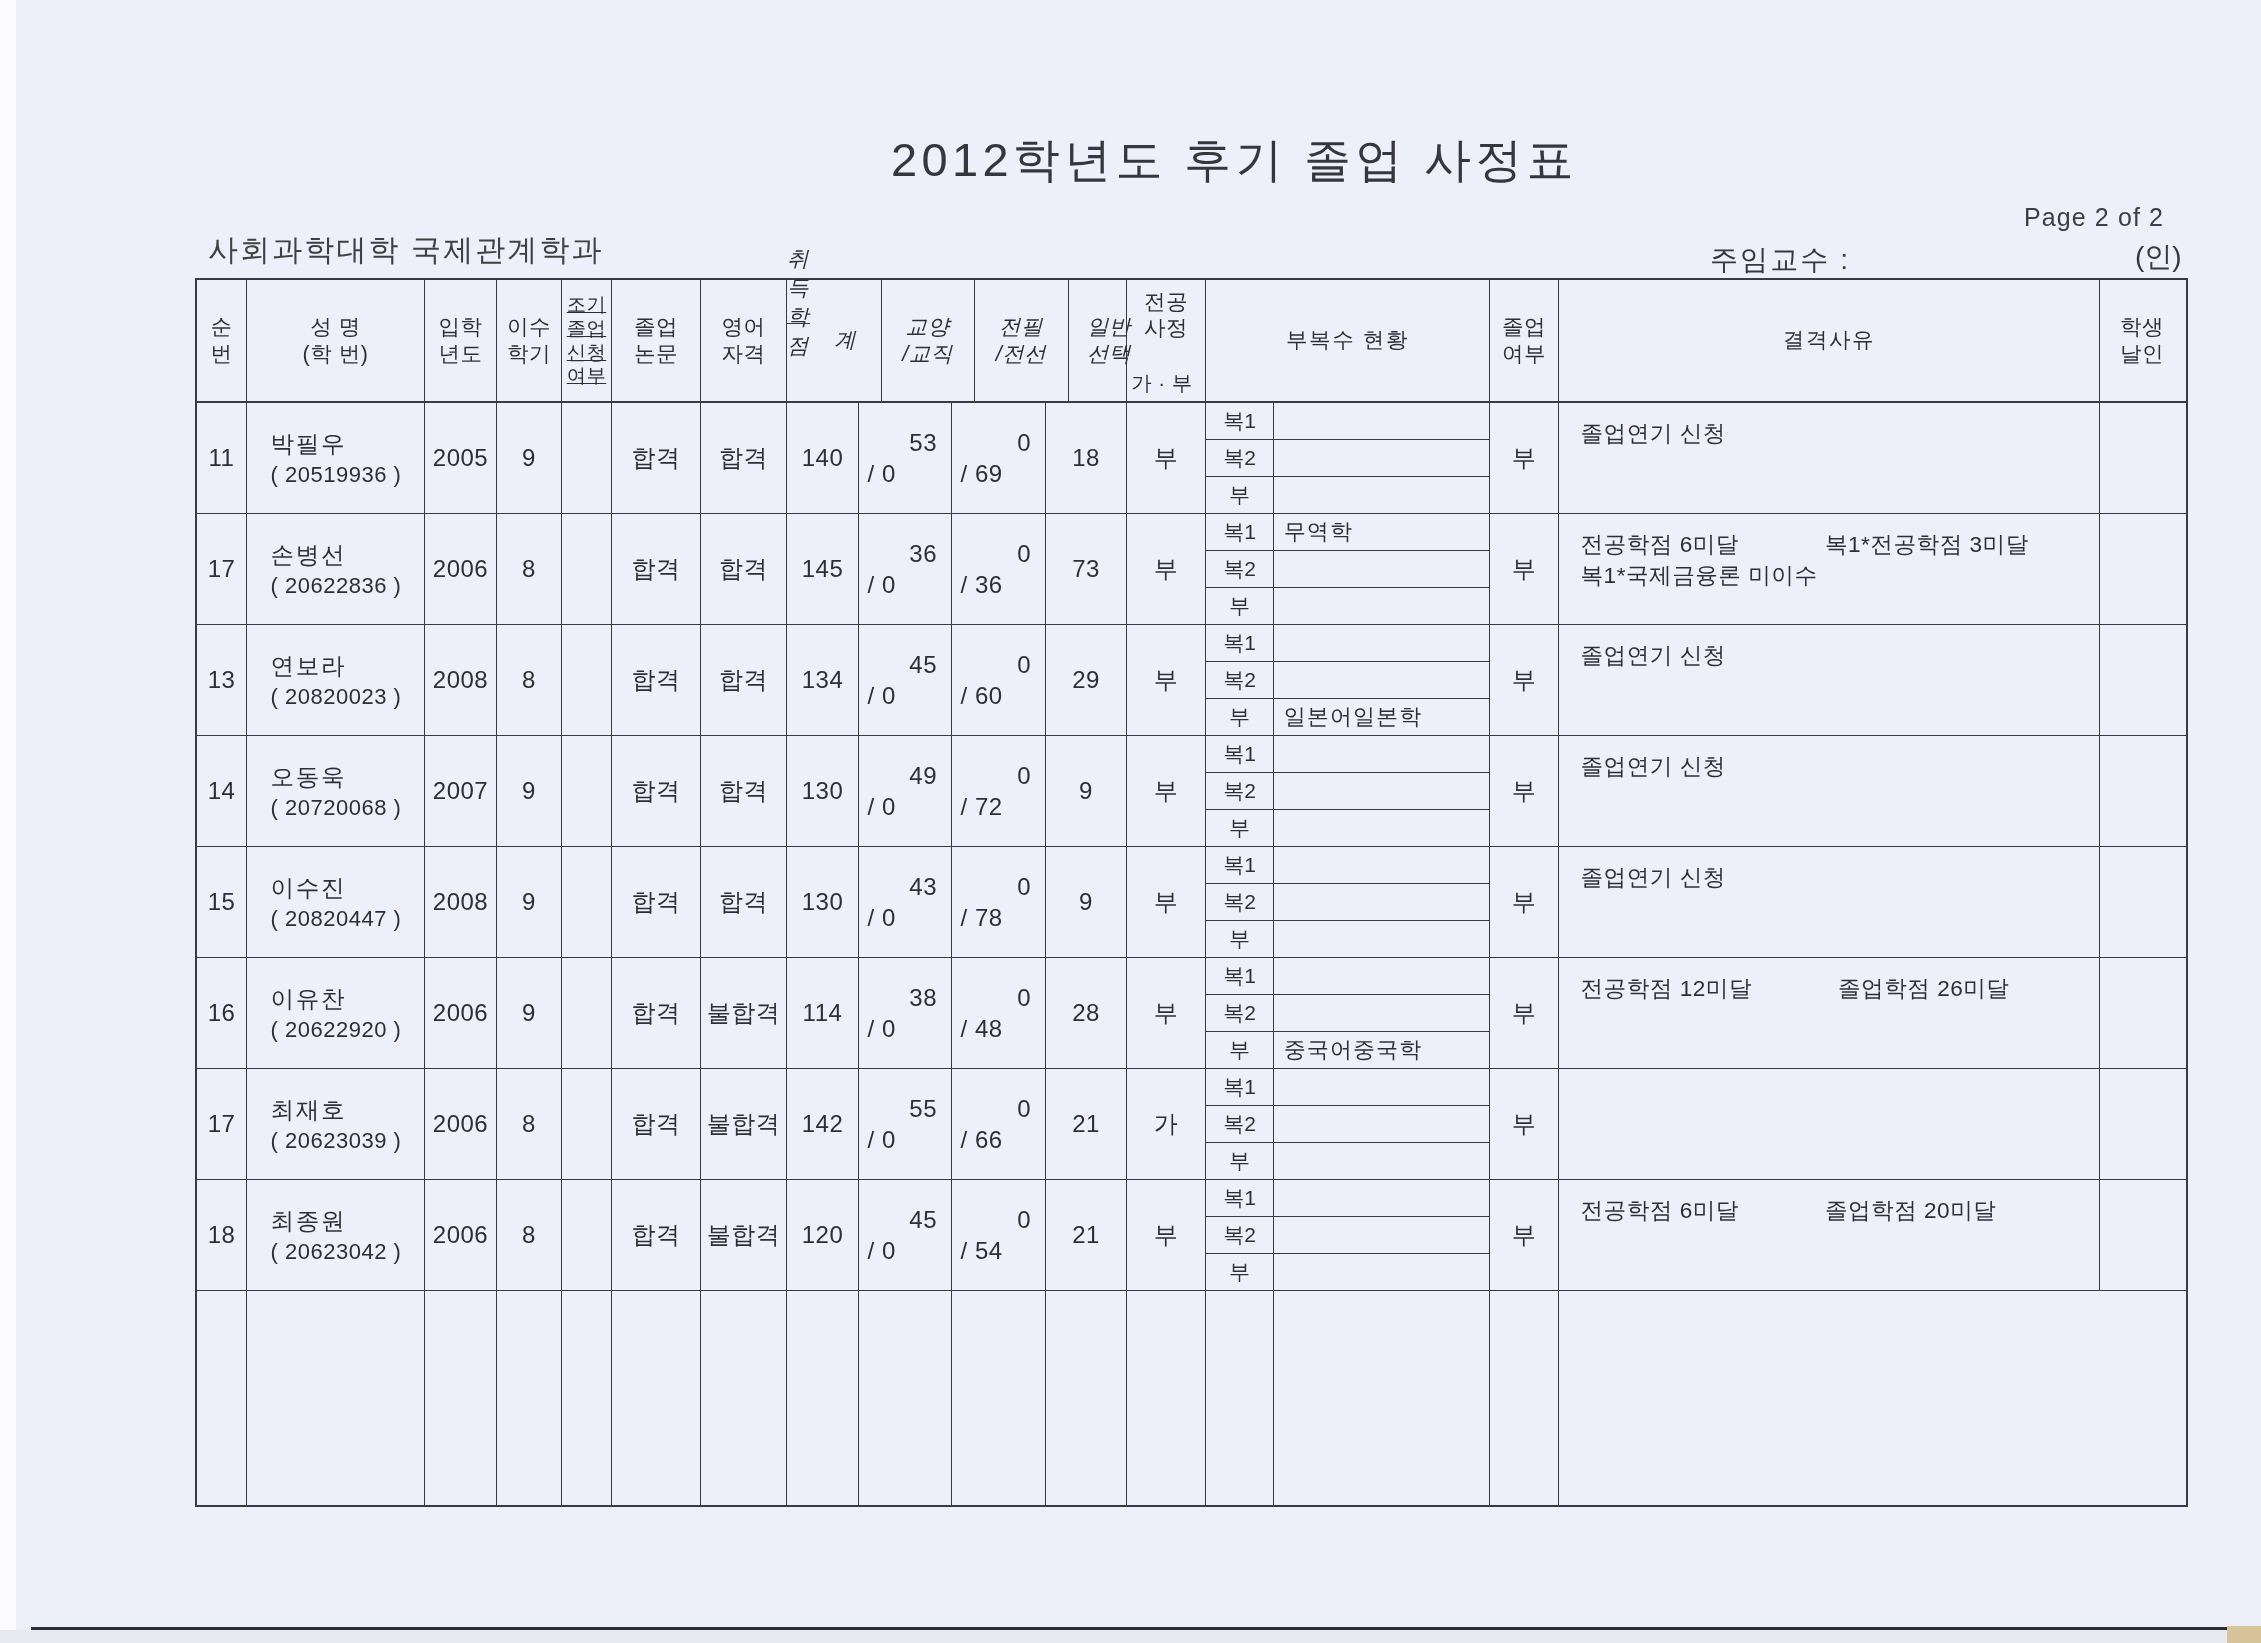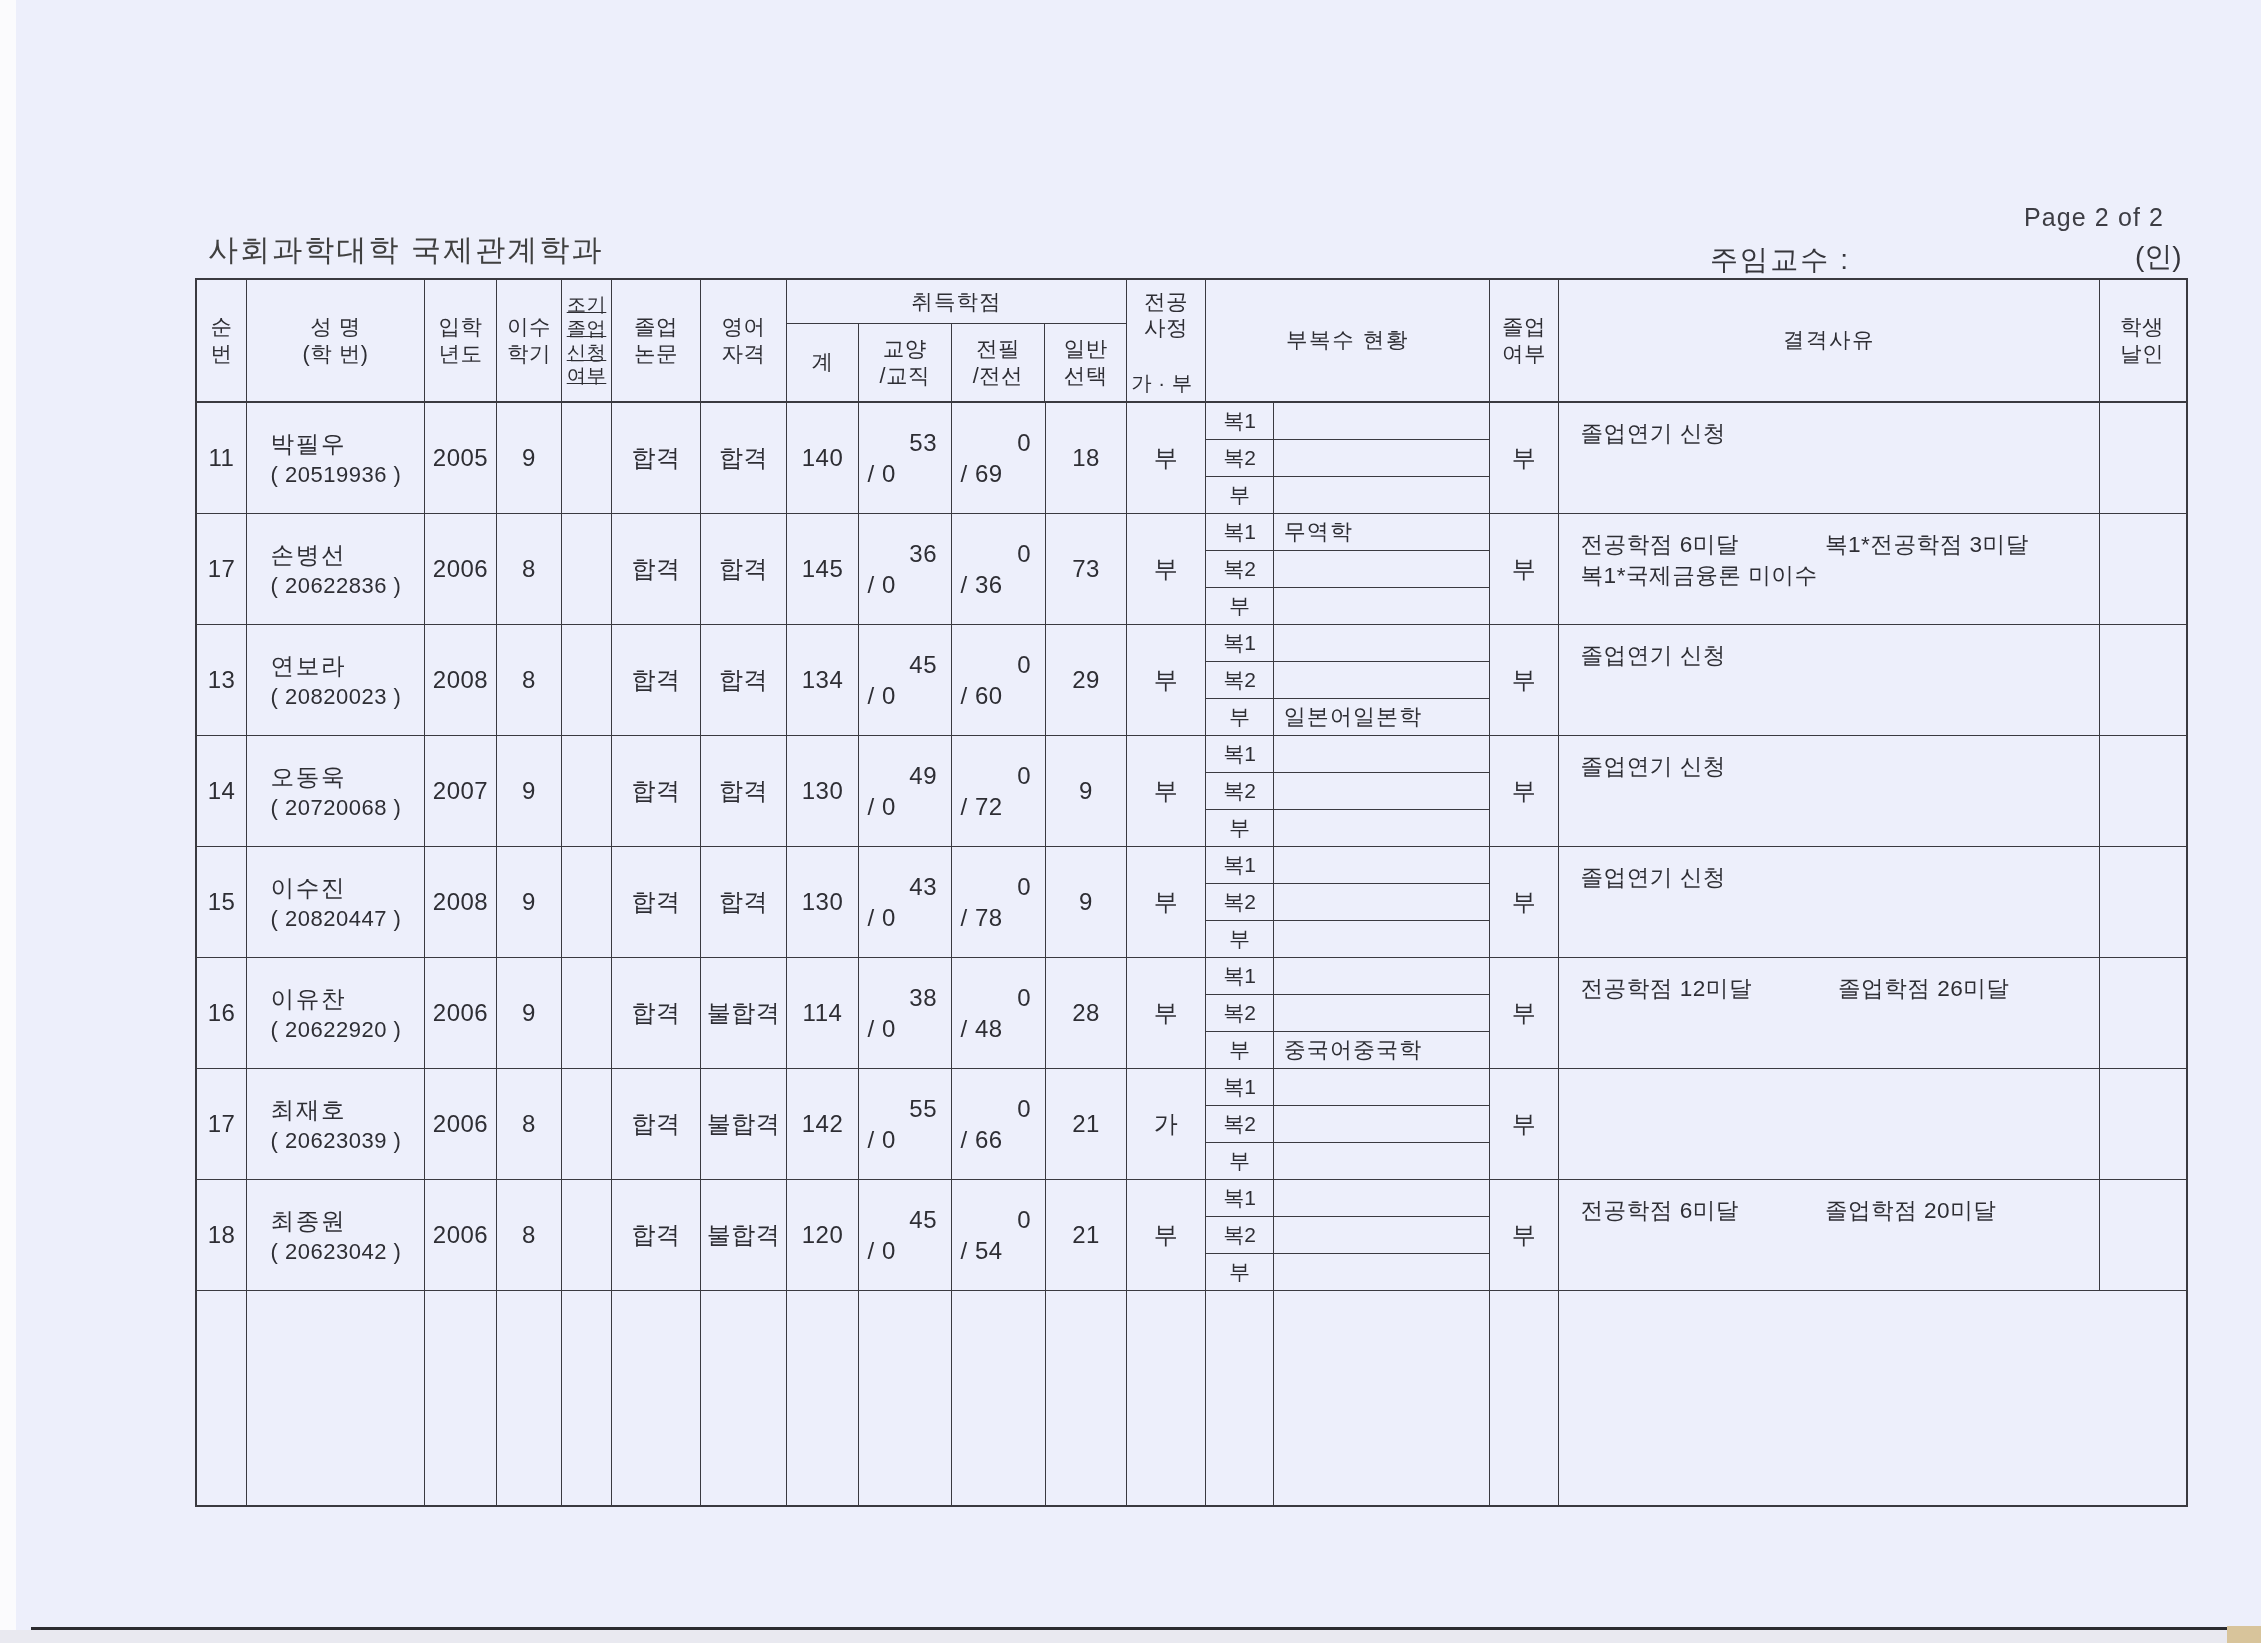--- a/index.html
+++ b/index.html
@@ -44,21 +44,21 @@
   .cw-credits{width:340px}.cw-submaj{width:284px}
 
   .thead{height:121px;display:flex;border-bottom:2.1px solid var(--line);flex:none;}
   .hc{
     border-right:1.1px solid var(--line);box-sizing:border-box;
     display:flex;flex-direction:column;align-items:center;justify-content:center;
     font-size:21.5px;line-height:1.22;text-align:center;white-space:pre-line;
     letter-spacing:0.5px;
   }
   .hc.last{border-right:none;}
-  .hgroup{border-right:1.1px solid var(--line);box-sizing:border-box;display:flex;flex-direction:column;}
+  .hgroup{border-right:1.1px solid var(--line);box-sizing:border-box;display:flex;flex-direction:row;font-style:italic;}
   .hg-top{height:43px;display:flex;align-items:center;justify-content:center;
     border-bottom:1.1px solid var(--line);font-size:21.5px;letter-spacing:1.1px;}
   .hg-bottom{flex:1;display:flex;}
   .hg-bottom .hc:last-child{border-right:none;}
   .assess{justify-content:space-between;padding:8.6px 0 5.4px 0;}
   .assess-sub{align-self:flex-start;padding-left:4.3px;font-size:20.4px;white-space:nowrap;}
 
   .tbody{display:flex;flex-direction:column;flex:none;}
   .trow{height:111px;display:flex;border-bottom:1.6px solid var(--line);box-sizing:border-box;flex:none;}
   .c{
@@ -88,20 +88,21 @@
   .lastrow{flex:1;display:flex;box-sizing:border-box;}
   .lastrow .c{align-items:flex-start;}
   .fillercell{justify-content:flex-start;padding:19.3px 0 0 21.5px;font-size:25px;letter-spacing:3.2px;}
 </style>
 </head>
 <body>
 
 <div class="page">
   <div class="scan-left"></div>
 
+  <div class="title">2012학년도 후기   졸업 사정표</div>
   <div class="page-num">Page 2 of 2</div>
   <div class="college">사회과학대학   국제관계학과</div>
   <div class="advisor">주임교수 :</div>
   <div class="seal-lbl">(인)</div>
 
   <div class="gtable">
 
     <div class="thead">
       <div class="hc cw-no">순
 번</div>

